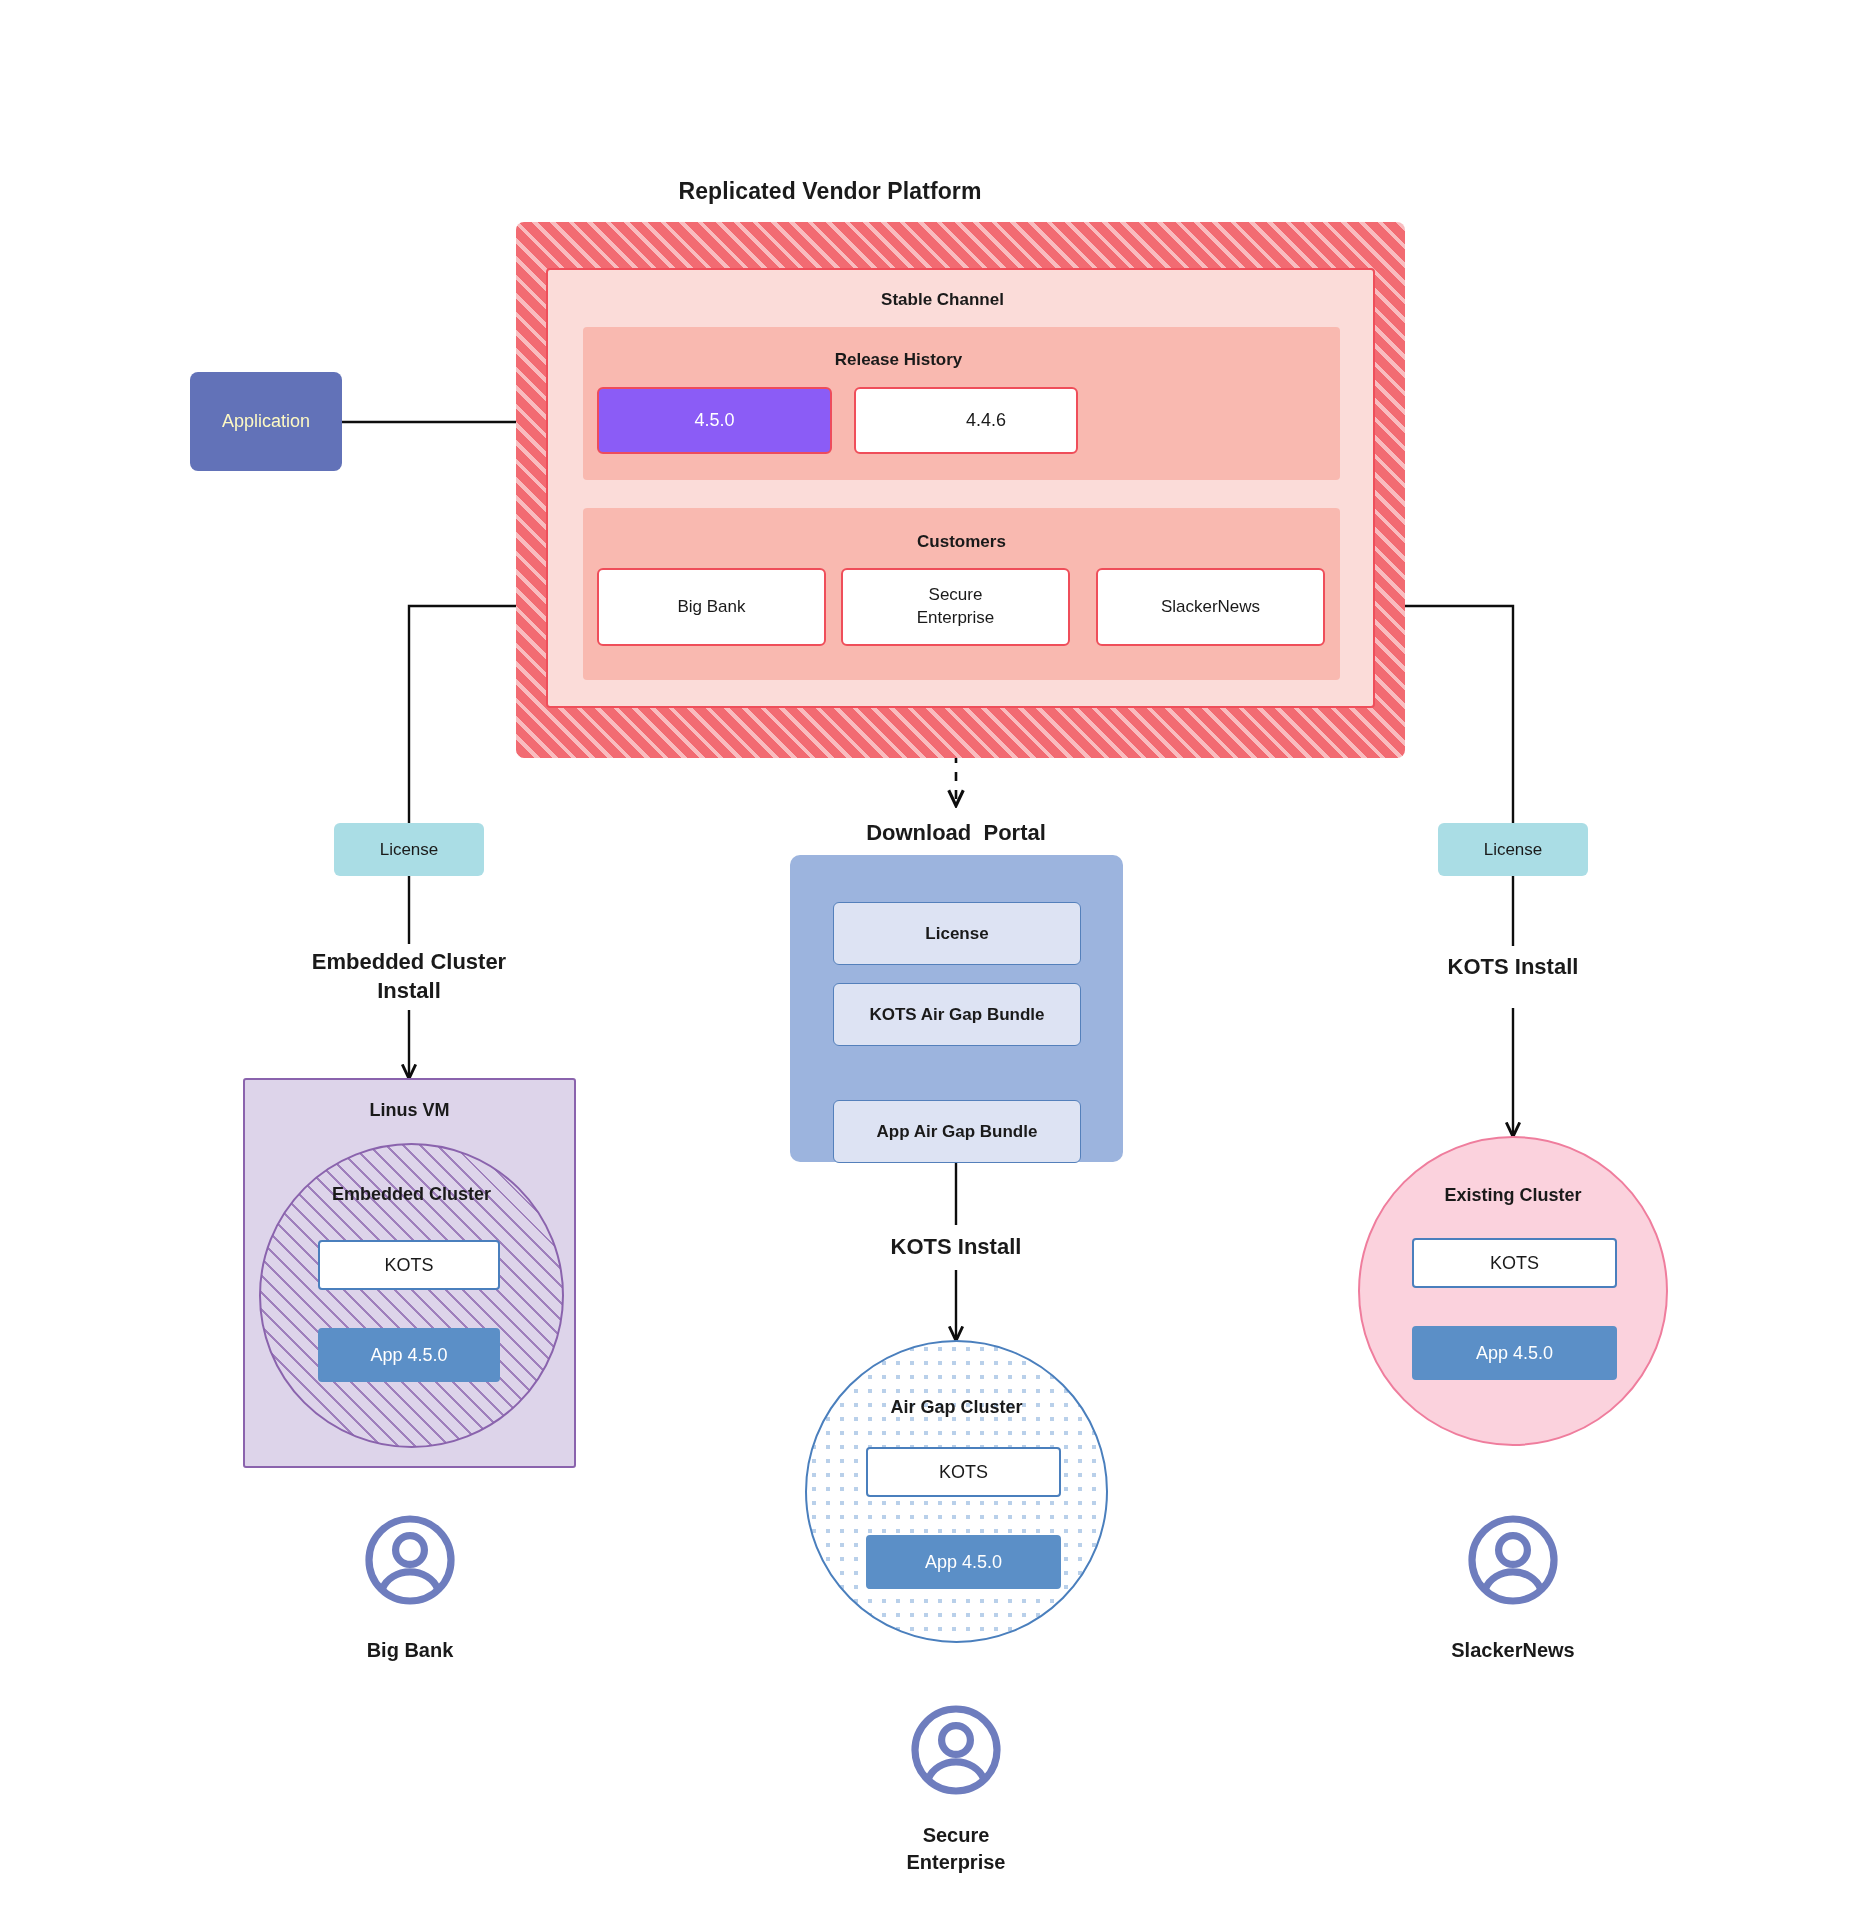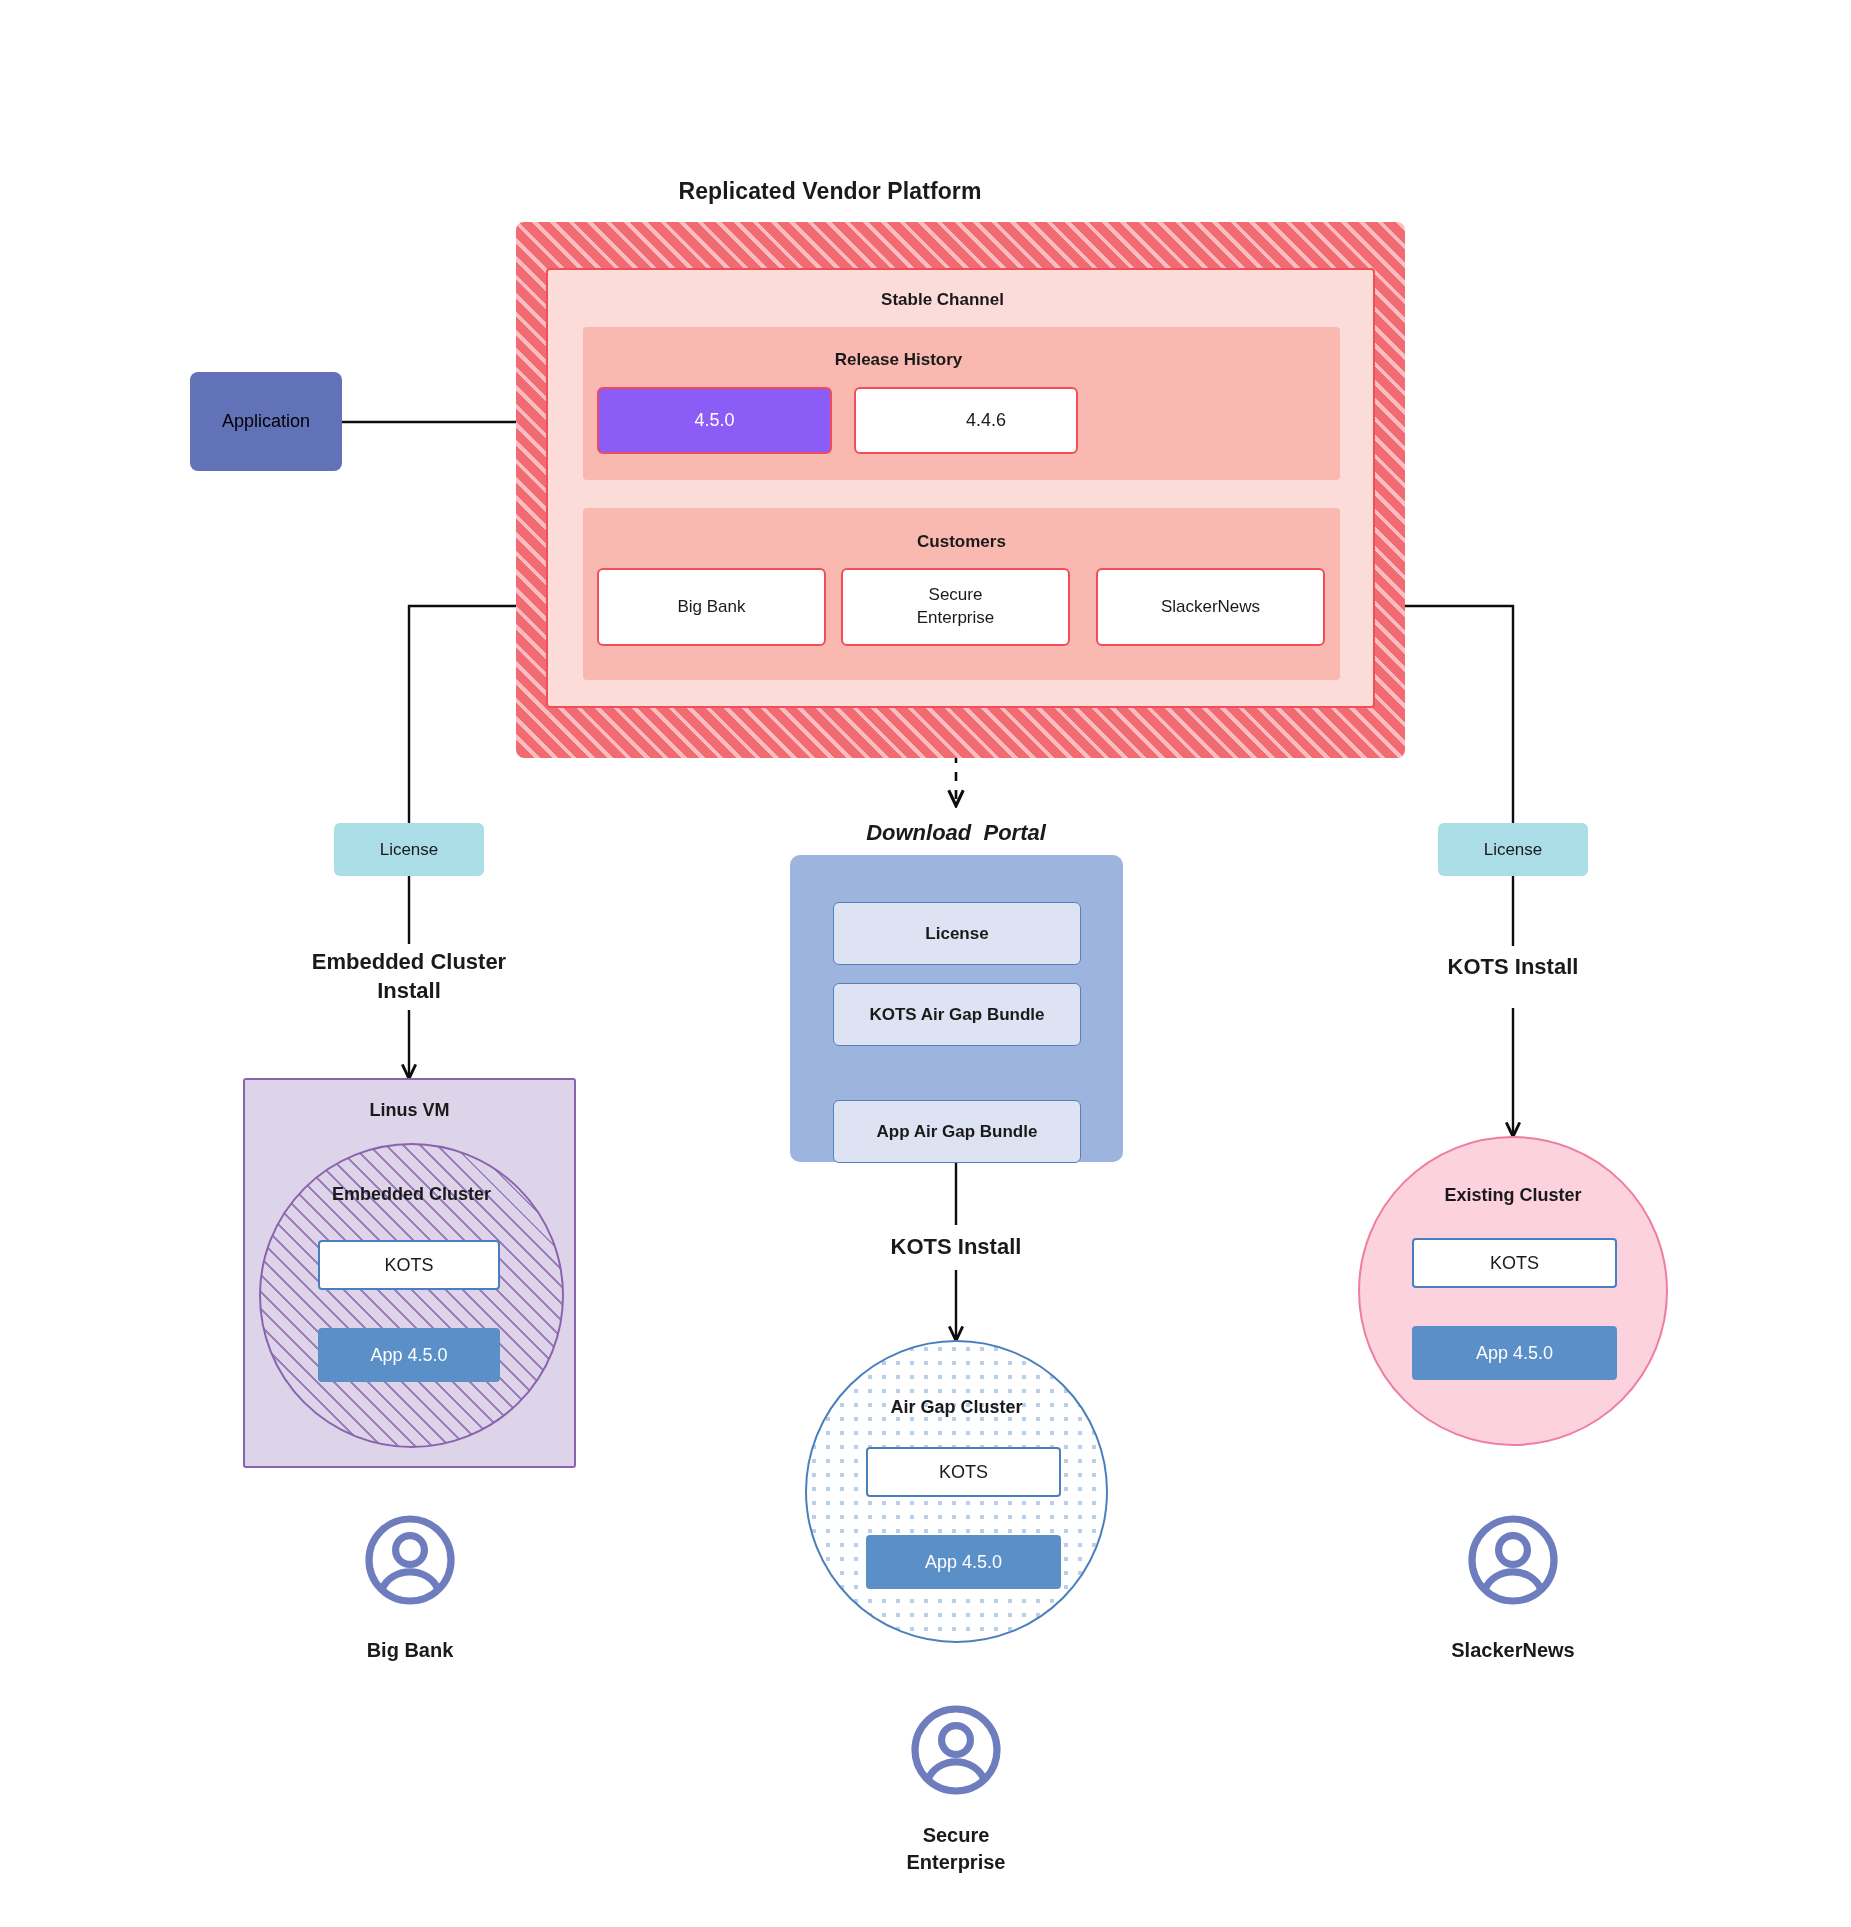--- a/index.html
+++ b/index.html
@@ -23,21 +23,21 @@
     border-radius:8px;
   }
   .chan{background:#fbdcd9;border:2px solid #ef4e5a;border-radius:4px;}
   .sect{background:#f9b9b0;border-radius:4px;}
 
   .rel-active{background:#8b5cf6;border:2px solid #ed4c5c;border-radius:6px;color:#fff;font-size:18px;}
   .rel-old{background:#ffffff;border:2px solid #ef4e5a;border-radius:6px;color:#1a1a1a;font-size:18px;}
   .cust-box{background:#ffffff;border:2px solid #ef4e5a;border-radius:6px;font-size:17px;line-height:1.35;}
 
   
-  .app-box{background:#6272b8;border-radius:8px;color:#000000;font-size:18px;}
+  .app-box{background:#6272b8;border-radius:8px;color:#fef9c3;font-size:18px;}
   .license-box{background:#aadde5;border-radius:6px;font-size:17px;color:#1a1a1a;}
 
   .portal{background:#9cb4de;border-radius:10px;}
   .portal-item{background:#dde3f3;border:1.6px solid #5480bb;border-radius:6px;font-size:17px;font-weight:700;}
 
   .vm-box{background:#ddd4ea;border:2px solid #8a63ad;border-radius:3px;}
   .hatch-purple{
     border-radius:50%;
     border:2px solid #8a63ad;
     background-color:#ddd4ea;
@@ -134,21 +134,21 @@
 
 <div class="abs" style="left:362px;top:1512px;width:96px;height:96px;">
   <svg class="avatar" width="96" height="96" viewBox="0 0 48 48">
     <circle cx="24" cy="24" r="20.5" fill="none" stroke="#6e7dbe" stroke-width="3.6"></circle>
     <circle cx="24" cy="19" r="7.2" fill="none" stroke="#6e7dbe" stroke-width="3.6"></circle>
     <path d="M10.2,38.4 a14.6,12.6 0 0 1 27.6,0" fill="none" stroke="#6e7dbe" stroke-width="3.6" stroke-linecap="round"></path>
   </svg>
 </div>
 <div class="abs ctr lbl-19" style="left:290px;top:1635px;width:240px;height:30px;white-space:pre-line;line-height:1.35;">Big Bank</div>
 
-<div class="abs ctr title-md" style="left:786px;top:818px;width:340px;height:30px;white-space:pre;font-style:italic;">Download  Portal</div>
+<div class="abs ctr title-md" style="left:786px;top:818px;width:340px;height:30px;white-space:pre;">Download  Portal</div>
 
 <div class="abs portal" style="left:790px;top:855px;width:333px;height:307px;"></div>
 
 <div class="abs ctr portal-item" style="left:833px;top:902px;width:248px;height:63px;">License</div>
 <div class="abs ctr portal-item" style="left:833px;top:983px;width:248px;height:63px;">KOTS Air Gap Bundle</div>
 <div class="abs ctr portal-item" style="left:833px;top:1064px;width:248px;height:63px;margin-top:36px;">App Air Gap Bundle</div>
 
 <div class="abs ctr title-md" style="left:836px;top:1232px;width:240px;height:30px;">KOTS Install</div>
 
 <div class="abs dots-blue" style="left:805px;top:1340px;width:303px;height:303px;"></div>

